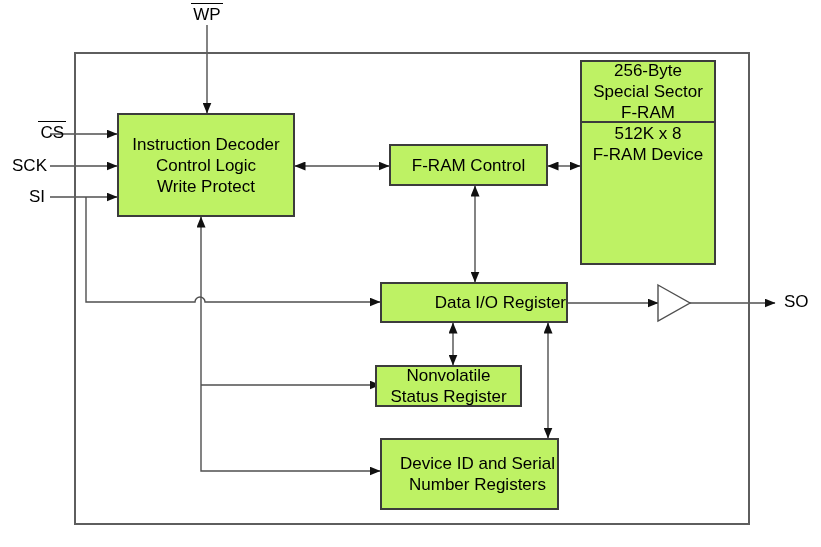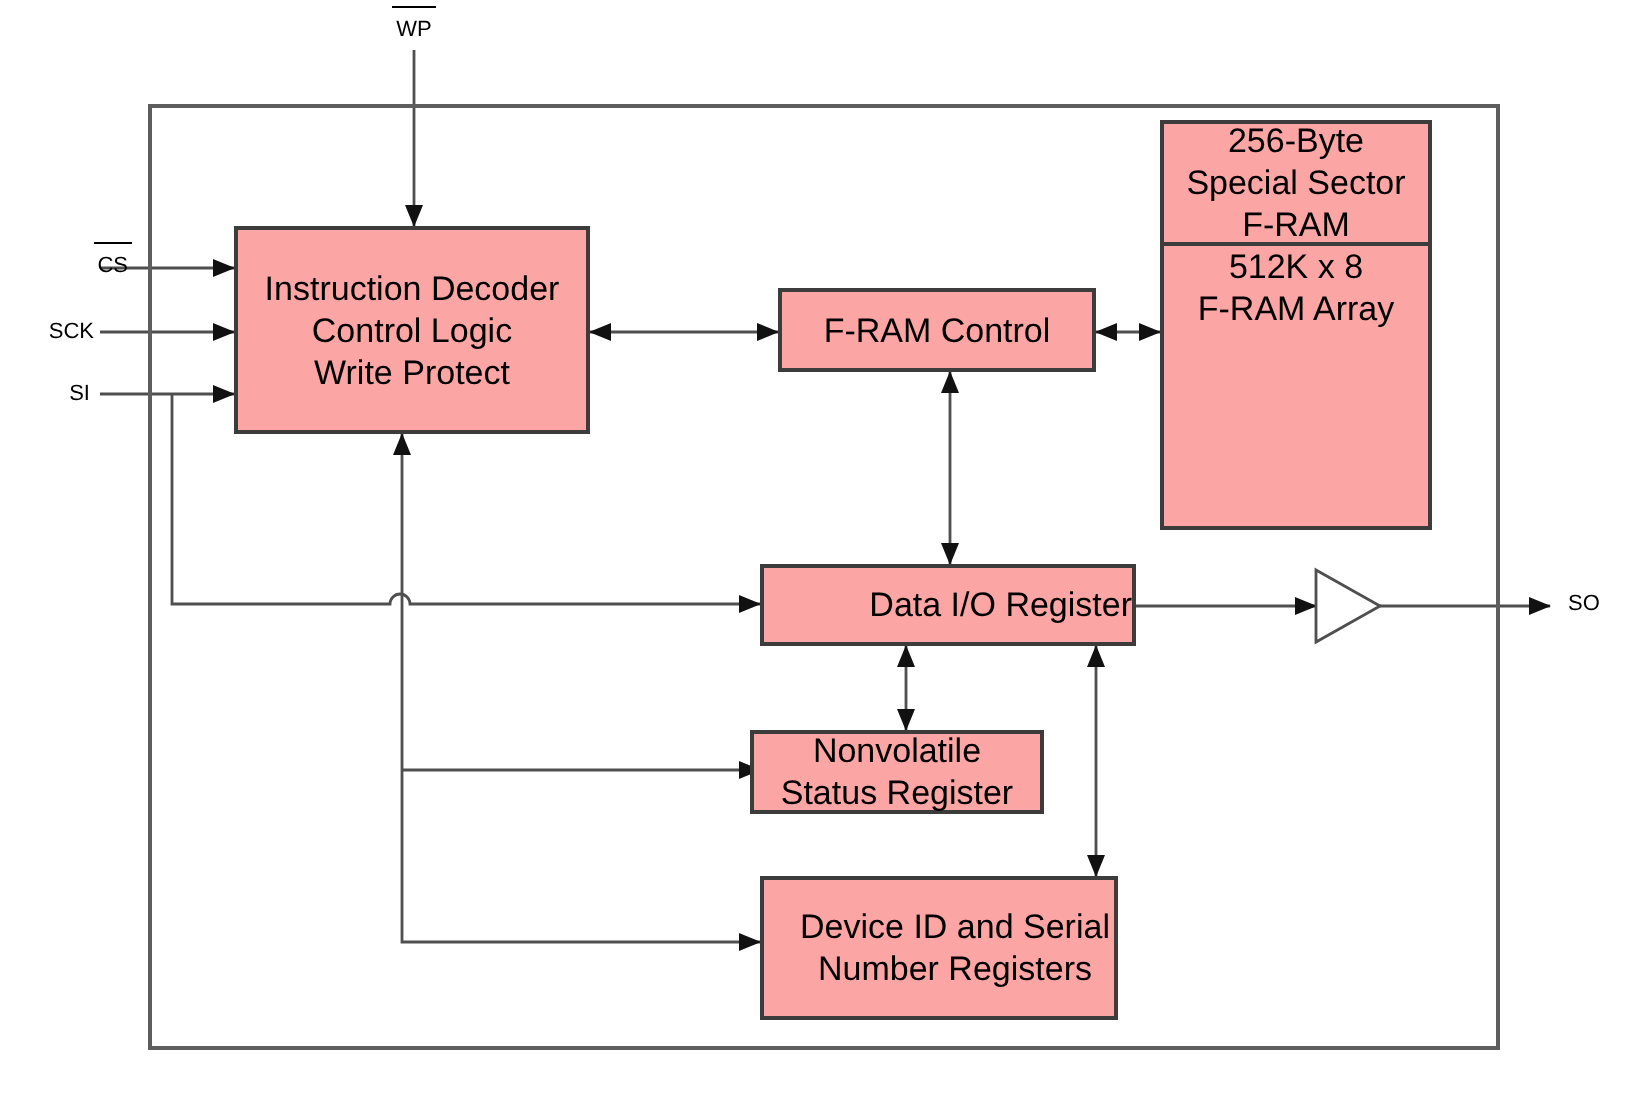--- a/index.html
+++ b/index.html
@@ -8,35 +8,35 @@
     font-family:"Liberation Sans", sans-serif; color:#000;
     overflow:hidden;
   }
   svg.wires { position:absolute; left:0; top:0; width:821px; height:547px; z-index:1; }
   .outer-box {
     position:absolute; left:74px; top:52px; width:676px; height:473px;
     border:2px solid #5e5e5e; box-sizing:border-box; z-index:2;
     background:transparent; pointer-events:none;
   }
   .block {
-    position:absolute; z-index:3; background:#fca5a5;
+    position:absolute; z-index:3; background:#bef264;
     border:2px solid #3c3c3c; box-sizing:border-box;
     display:flex; flex-direction:column; justify-content:center; align-items:center;
     font-size:17px; line-height:21px; text-align:center; white-space:nowrap;
   }
   .block span { display:block; }
   #blk-decoder   { left:117px; top:113px; width:178px; height:104px; }
   #blk-framctl   { left:389px; top:144px; width:159px; height:42px;  }
   #blk-special   { left:580px; top:60px;  width:136px; height:63px;  }
   #blk-array     { left:580px; top:121px; width:136px; height:144px; justify-content:flex-start; }
   #blk-dataio    { left:380px; top:282px; width:188px; height:41px; align-items:flex-end; padding-left:8px; }
   #blk-nvstatus  { left:375px; top:365px; width:147px; height:42px;  }
   #blk-deviceid  { left:380px; top:438px; width:179px; height:72px;padding-left:16px;  }
   .pin {
-    position:absolute; z-index:3; font-size:11px; line-height:20px; white-space:nowrap;
+    position:absolute; z-index:3; font-size:17px; line-height:20px; white-space:nowrap;
   }
   #pin-wp  { left:185px; top:3px;   width:44px; text-align:center; }
   #pin-cs  { left:0px;   top:121px; width:42px; text-align:right;padding-left:24px;  }
   #pin-sck { left:0px;   top:156px; width:47px; text-align:right;  }
   #pin-si  { left:0px;   top:187px; width:45px; text-align:right;  }
   #pin-so  { left:784px; top:292px; text-align:left; }
   .ovl { display:inline-block; border-top:1.6px solid #000; padding:1px 2px 0 2px; }
 </style>
 </head>
 <body>
@@ -81,21 +81,21 @@
   </div>
 
   <div class="block" id="blk-special">
     <span>256-Byte</span>
     <span>Special Sector</span>
     <span>F-RAM</span>
   </div>
 
   <div class="block" id="blk-array">
     <span>512K x 8</span>
-    <span>F-RAM Array</span>
+    <span>F-RAM Device</span>
   </div>
 
   <div class="block" id="blk-dataio">
     <span>Data I/O Register</span>
   </div>
 
   <div class="block" id="blk-nvstatus">
     <span>Nonvolatile</span>
     <span>Status Register</span>
   </div>

